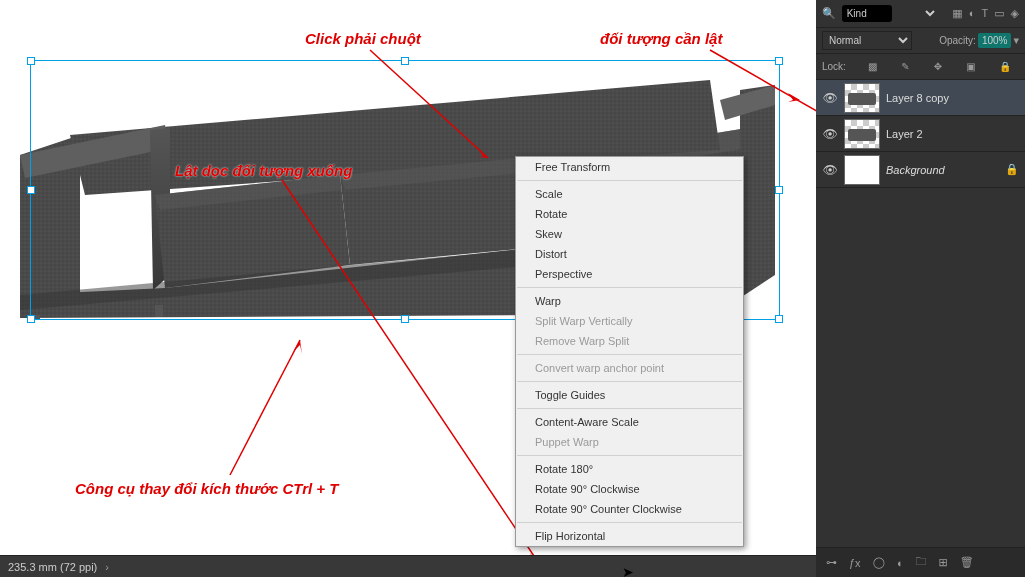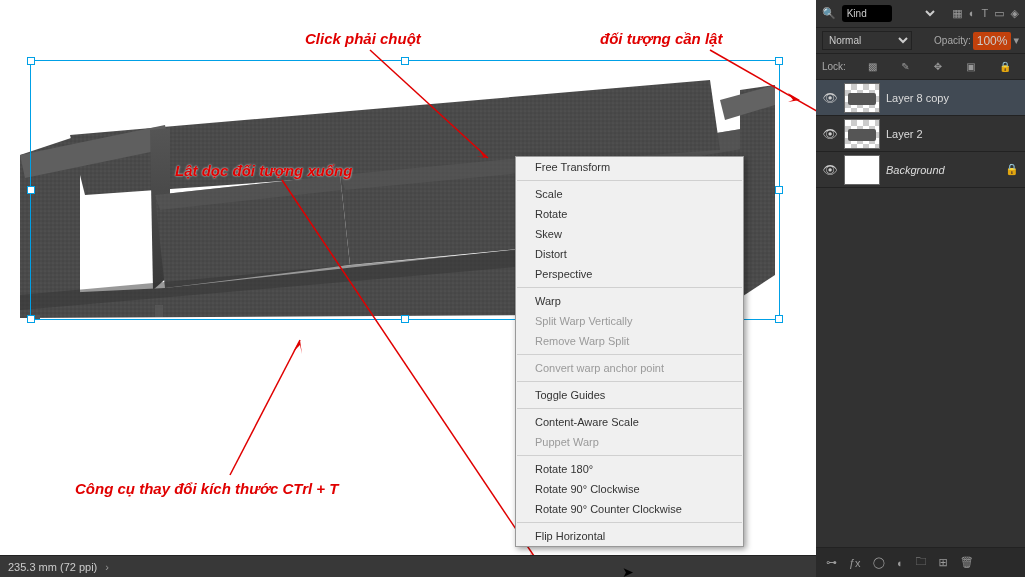--- a/index.html
+++ b/index.html
@@ -16,21 +16,21 @@
 .status .chev{margin-left:8px;color:#999}
 .panels{position:absolute;right:0;top:0;width:209px;height:577px;background:#323232}
 .layers-top{height:28px;background:#323232;display:flex;align-items:center;padding:0 6px;gap:6px;border-bottom:1px solid #222}
 .search{background:#000000;color:#ccc;border:none;padding:3px 5px;width:50px;font-size:10px;border-radius:3px}
 .dropdown{background:#323232;color:#ccc;border:none;width:40px;font-size:10px}
 .toprow-icons{display:flex;gap:6px;margin-left:auto}
 .toprow-icons span{color:#999;font-size:11px}
 .blend-row{height:26px;display:flex;align-items:center;padding:0 6px;gap:2px;border-bottom:1px solid #222}
 .blend-sel{background:#323232;color:#ccc;border:1px solid #222;width:90px;font-size:10px;padding:2px}
 .opac-lbl{color:#aaa;font-size:10px;margin-left:auto}
-.opac-val{background:#c2410c;color:#ccc;padding:2px 4px;font-size:12px;border-radius:2px}
+.opac-val{background:#0f766e;color:#ccc;padding:2px 4px;font-size:10px;border-radius:2px}
 .lock-row{height:26px;display:flex;align-items:center;padding:0 6px;gap:20px;border-bottom:1px solid #222}
 .lock-row .lbl{color:#aaa;font-size:10px}
 .lock-row .ic{color:#999;font-size:10px;margin:0 2px}
 .layer{height:36px;display:flex;align-items:center;padding:0 6px;gap:6px;border-bottom:1px solid #222}
 .layer.sel{background:#414a54}
 .eye{color:#ccc;width:16px;text-align:center;font-size:12px}
 .thumb{width:36px;height:30px;background:#fff;border:1px solid #666;flex-shrink:0}
 .thumb.checker{background:repeating-conic-gradient(#ccc 0 25%,#fff 0 50%) 0 0/12px 12px}
 .thumb.s{position:relative}
 .thumb.s::after{content:"";position:absolute;left:3px;top:9px;width:28px;height:12px;background:#555;border-radius:2px}

